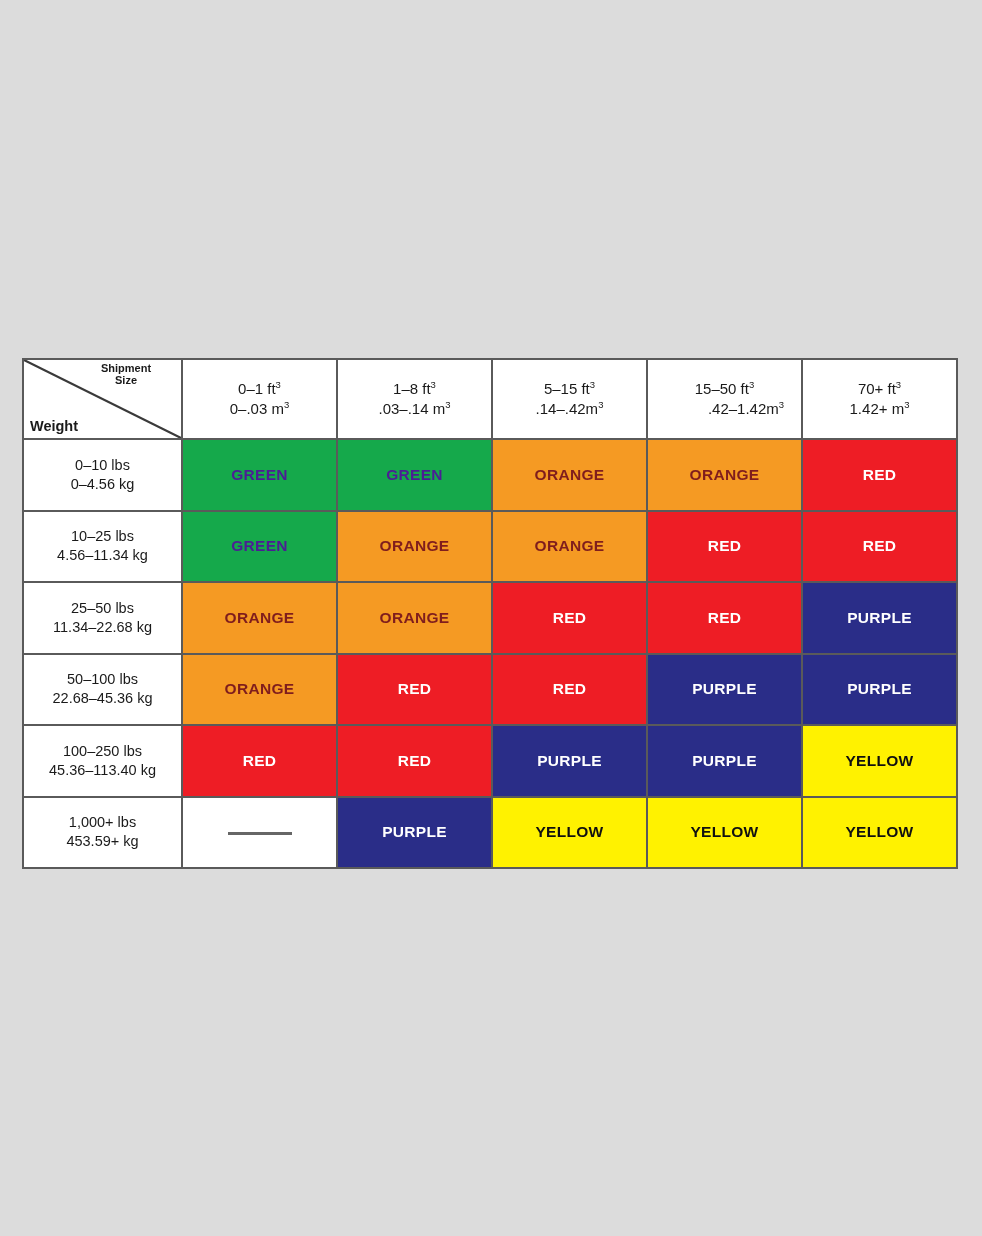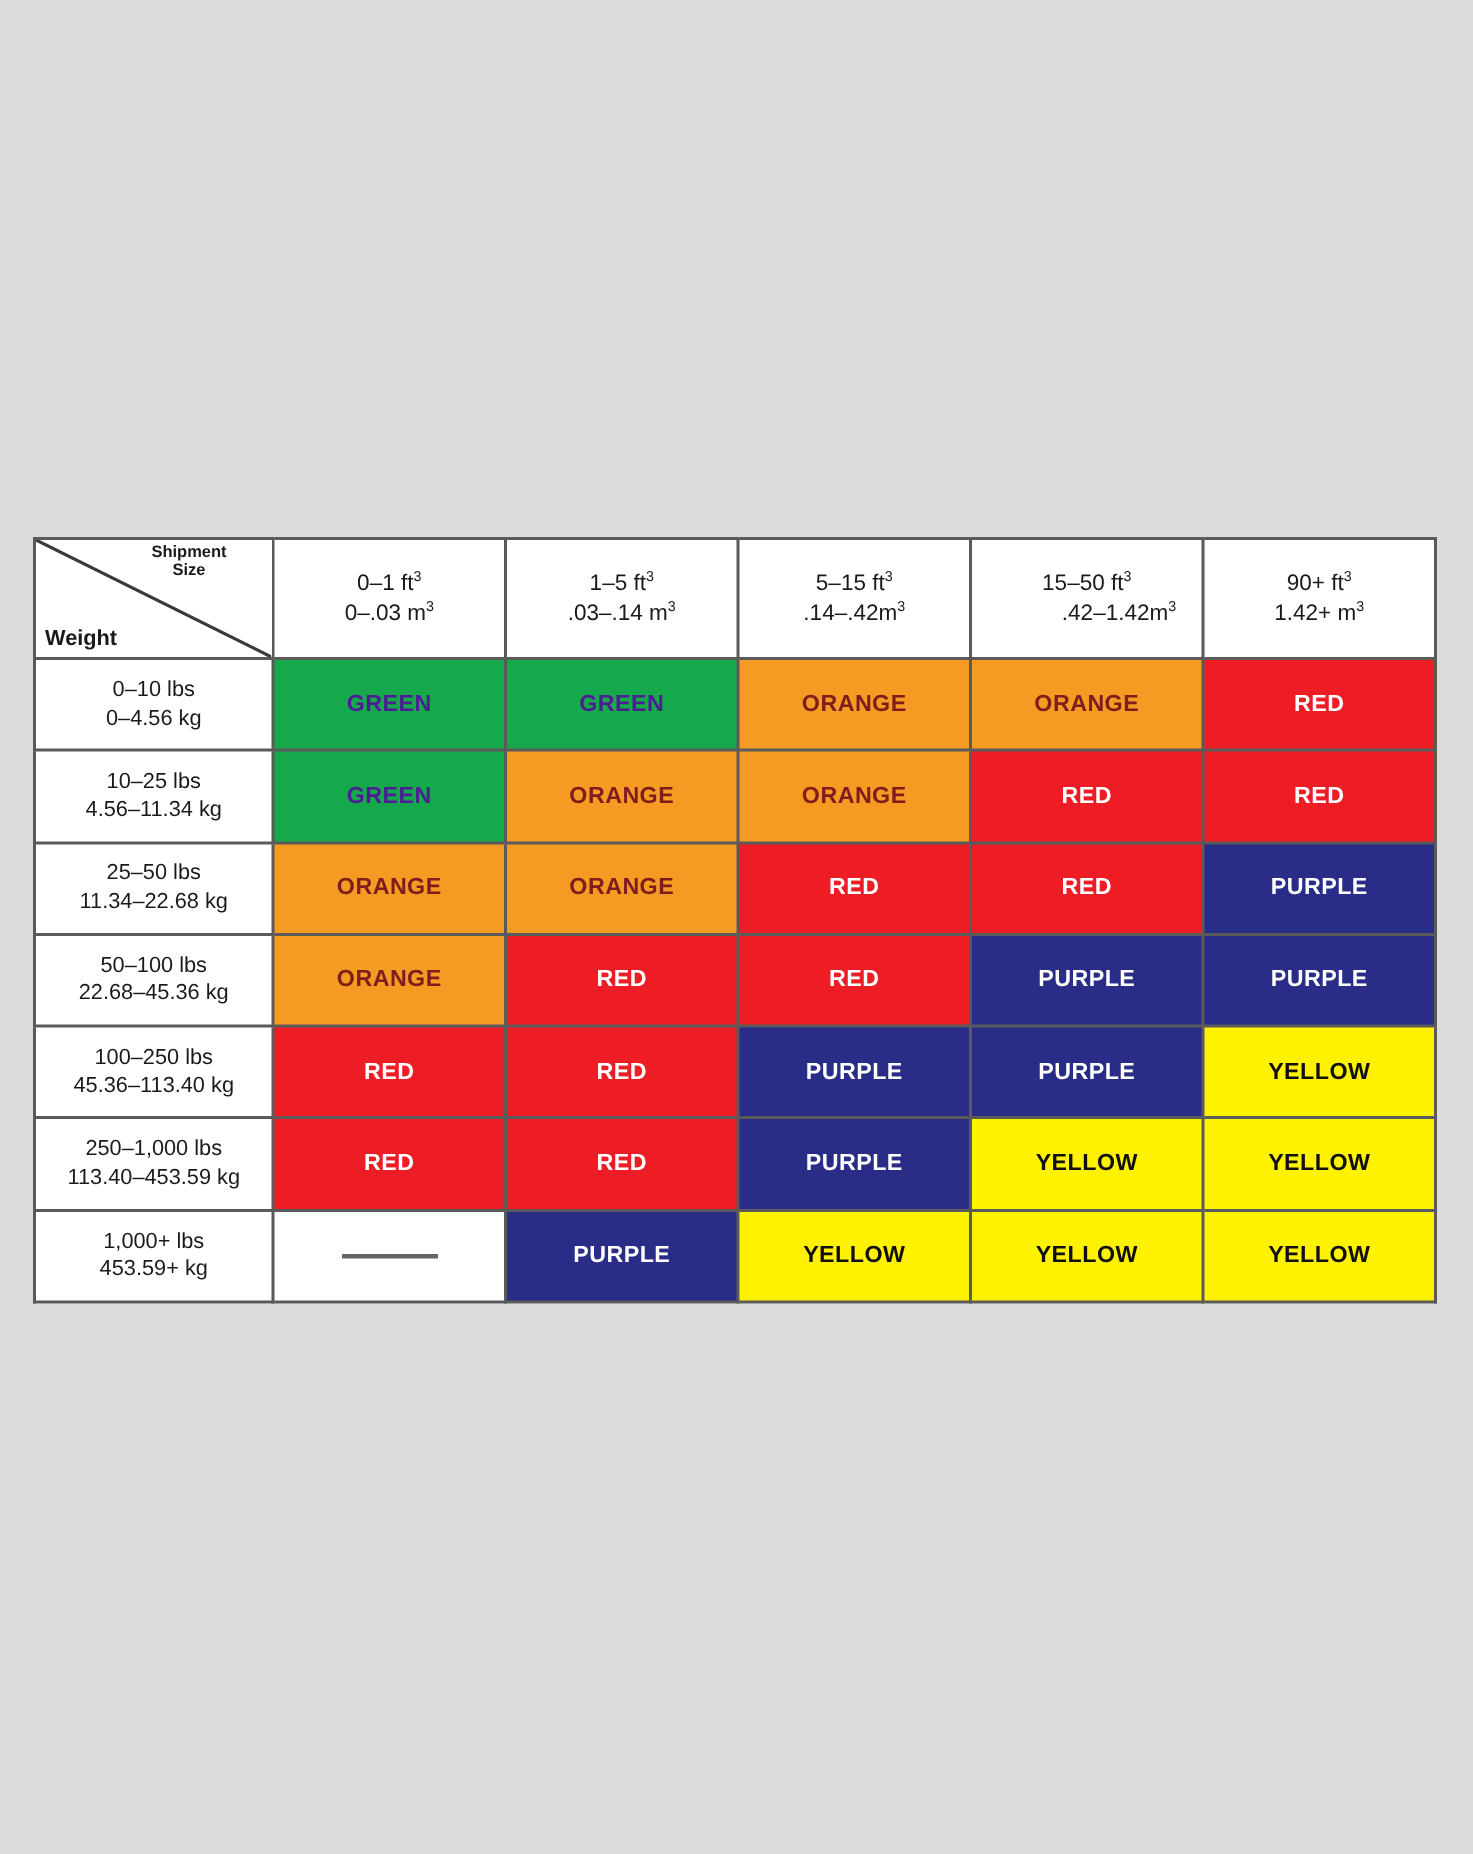--- a/index.html
+++ b/index.html
@@ -153,33 +153,33 @@
             <span>Shipment</span><br>
             <span>Size</span>
           </span>
           <span class="lbl-weight">Weight</span>
         </th>
       <th class="sizehdr">
             <span class="l1"><span class="l1" style="display: inline;">0–1 ft</span><span class="sup">3</span></span>
             <span class="l2"><span class="l2" style="display: inline;">0–.03 m</span><span class="sup">3</span></span>
           </th>
           <th class="sizehdr">
-            <span class="l1"><span class="l1" style="display: inline;">1–5 ft</span><span class="sup">3</span></span>
+            <span class="l1"><span class="l1" style="display: inline;">1–8 ft</span><span class="sup">3</span></span>
             <span class="l2"><span class="l2" style="display: inline;">.03–.14 m</span><span class="sup">3</span></span>
           </th>
           <th class="sizehdr">
             <span class="l1"><span class="l1" style="display: inline;">5–15 ft</span><span class="sup">3</span></span>
             <span class="l2"><span class="l2" style="display: inline;">.14–.42m</span><span class="sup">3</span></span>
           </th>
           <th class="sizehdr">
             <span class="l1"><span class="l1" style="display: inline;">15–50 ft</span><span class="sup">3</span></span>
             <span class="l2"><span class="l2" style="display: inline; margin-left: 43px;">.42–1.42m</span><span class="sup">3</span></span>
           </th>
           <th class="sizehdr">
-            <span class="l1"><span class="l1" style="display: inline;">90+ ft</span><span class="sup">3</span></span>
+            <span class="l1"><span class="l1" style="display: inline;">70+ ft</span><span class="sup">3</span></span>
             <span class="l2"><span class="l2" style="display: inline;">1.42+ m</span><span class="sup">3</span></span>
           </th>
         </tr>
     </thead>
     <tbody>
         <tr class="r-data">
           <th class="weighthdr">
             <span class="l1">0–10 lbs</span>
             <span class="l2">0–4.56 kg</span>
           </th>
@@ -228,31 +228,20 @@
             <span class="l2">45.36–113.40 kg</span>
           </th>
           <td class="cell red"><span>RED</span></td>
           <td class="cell red"><span>RED</span></td>
           <td class="cell purple"><span>PURPLE</span></td>
           <td class="cell purple"><span>PURPLE</span></td>
           <td class="cell yellow"><span>YELLOW</span></td>
         </tr>
         <tr class="r-data">
           <th class="weighthdr">
-            <span class="l1">250–1,000 lbs</span>
-            <span class="l2">113.40–453.59 kg</span>
-          </th>
-          <td class="cell red"><span>RED</span></td>
-          <td class="cell red"><span>RED</span></td>
-          <td class="cell purple"><span>PURPLE</span></td>
-          <td class="cell yellow"><span>YELLOW</span></td>
-          <td class="cell yellow"><span>YELLOW</span></td>
-        </tr>
-        <tr class="r-data">
-          <th class="weighthdr">
             <span class="l1">1,000+ lbs</span>
             <span class="l2">453.59+ kg</span>
           </th>
           <td class="cell blank"><span class="dash"></span></td>
           <td class="cell purple"><span>PURPLE</span></td>
           <td class="cell yellow"><span>YELLOW</span></td>
           <td class="cell yellow"><span>YELLOW</span></td>
           <td class="cell yellow"><span>YELLOW</span></td>
         </tr>
       </tbody>

